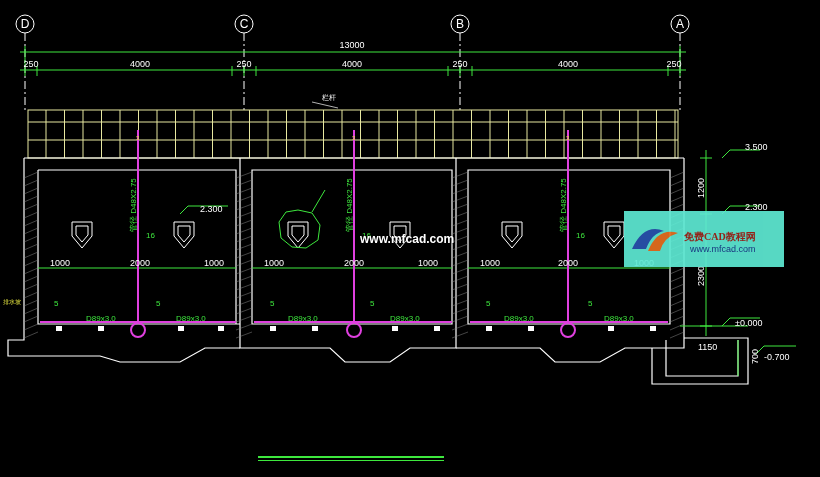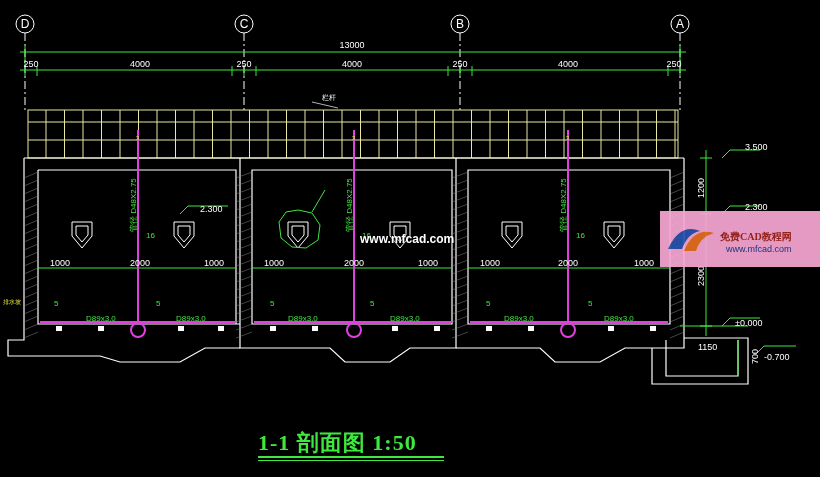--- a/index.html
+++ b/index.html
@@ -1,18 +1,18 @@
 <!DOCTYPE html>
 <html><head>
 <meta charset="utf-8">
 <style>
   html,body{margin:0;padding:0;background:#000;}
   #canvas{position:relative;width:820px;height:477px;background:#000;overflow:hidden;font-family:"Liberation Sans",sans-serif;}
   svg text{font-family:"Liberation Sans",sans-serif;}
-  .wm{position:absolute;left:660px;top:211px;width:160px;height:56px;background:#f9a8d4;opacity:0.92;}
+  .wm{position:absolute;left:624px;top:211px;width:160px;height:56px;background:#5eead4;opacity:0.92;}
   .wm-cn{position:absolute;left:60px;top:19px;font-size:10px;font-weight:bold;color:#a0261c;font-family:"Liberation Serif",serif;}
   .wm-url{position:absolute;left:66px;top:33px;font-size:9px;color:#1a3a8a;font-family:"Liberation Sans",sans-serif;}
   .wm-center{position:absolute;left:360px;top:232px;font-size:12px;color:#fff;font-weight:bold;text-shadow:0 0 2px #000;}
   .title{position:absolute;left:258px;top:428px;font-size:22px;font-weight:bold;color:#3ee83e;font-family:"Liberation Serif",serif;letter-spacing:1px;}
   .title-ul1{position:absolute;left:258px;top:456px;width:186px;height:2px;background:#3ee83e;}
   .title-ul2{position:absolute;left:258px;top:460px;width:186px;height:1px;background:#3ee83e;}
 </style>
 </head>
 <body>
 
@@ -322,16 +322,15 @@
 <div class="wm-center">www.mfcad.com</div>
 <div class="wm">
   <svg width="60" height="56">
     <path d="M8,38 Q20,12 40,20 Q28,22 22,38 Z" fill="#2a54b0"></path>
     <path d="M24,40 Q34,16 54,22 Q40,26 36,40 Z" fill="#e87020"></path>
   </svg>
   <div class="wm-cn">免费CAD教程网</div>
   <div class="wm-url">www.mfcad.com</div>
 </div>
 
-<div class="title">1-1 剖面图  1:50</div>
 <div class="title-ul1"></div>
 <div class="title-ul2"></div>
 </div>
 
 </body></html>

